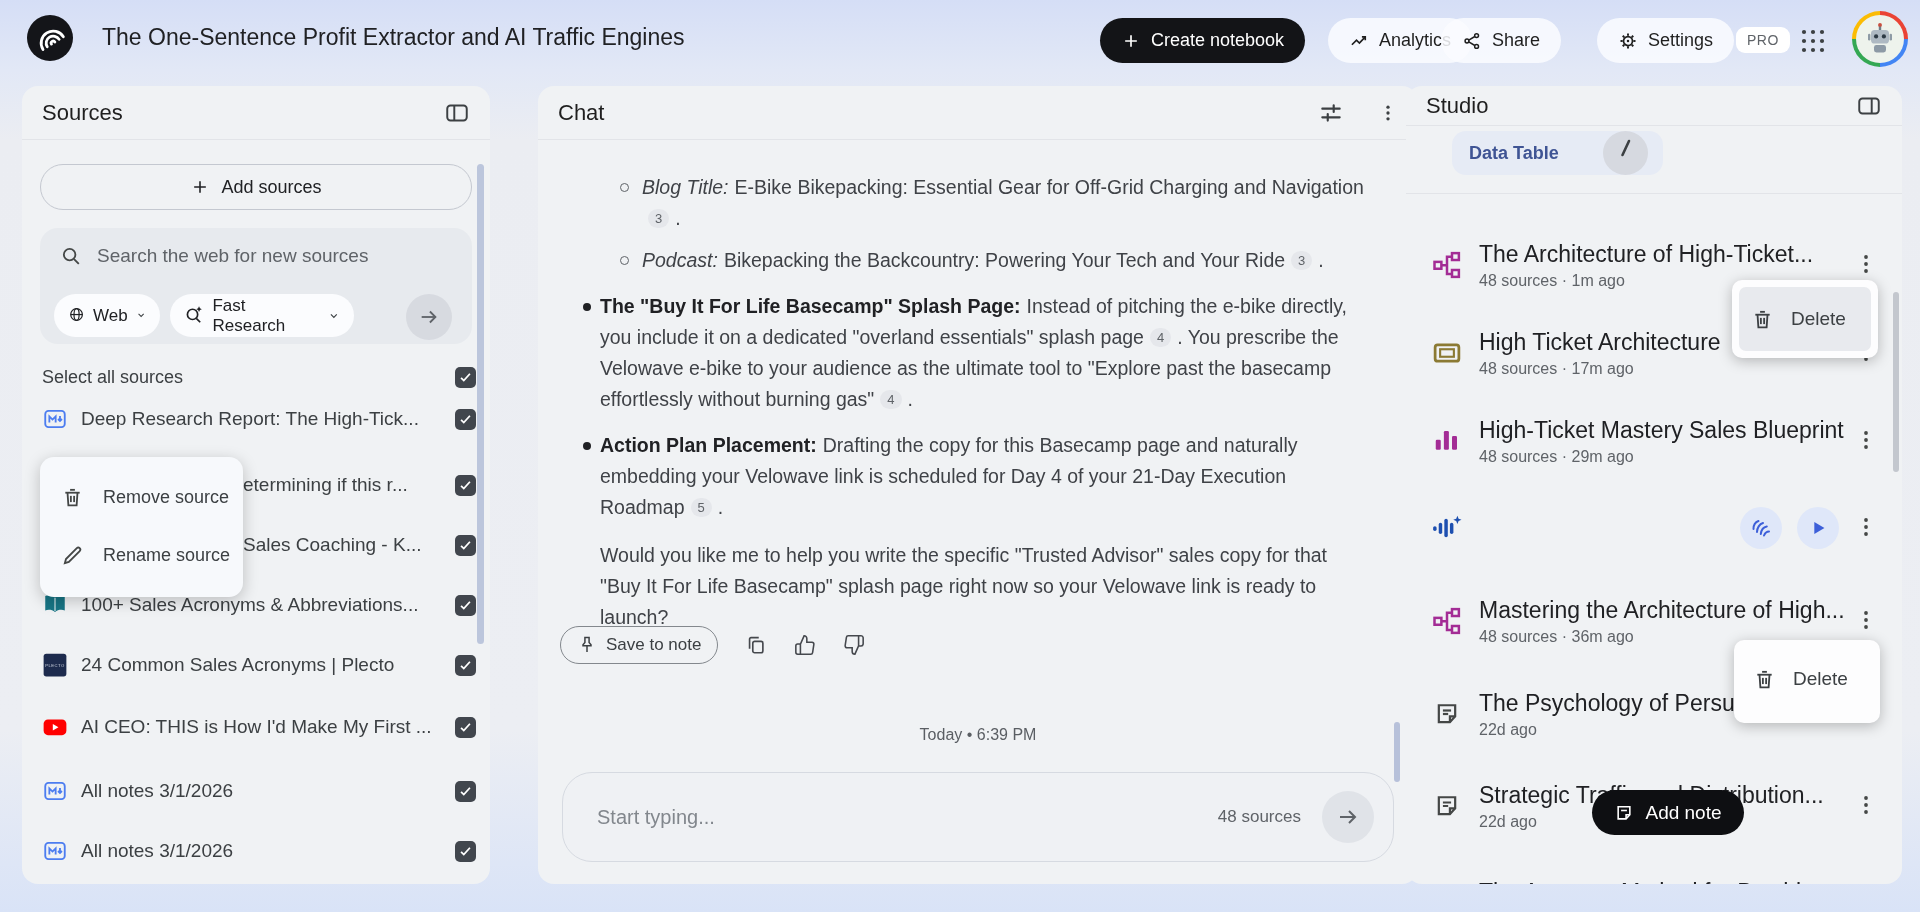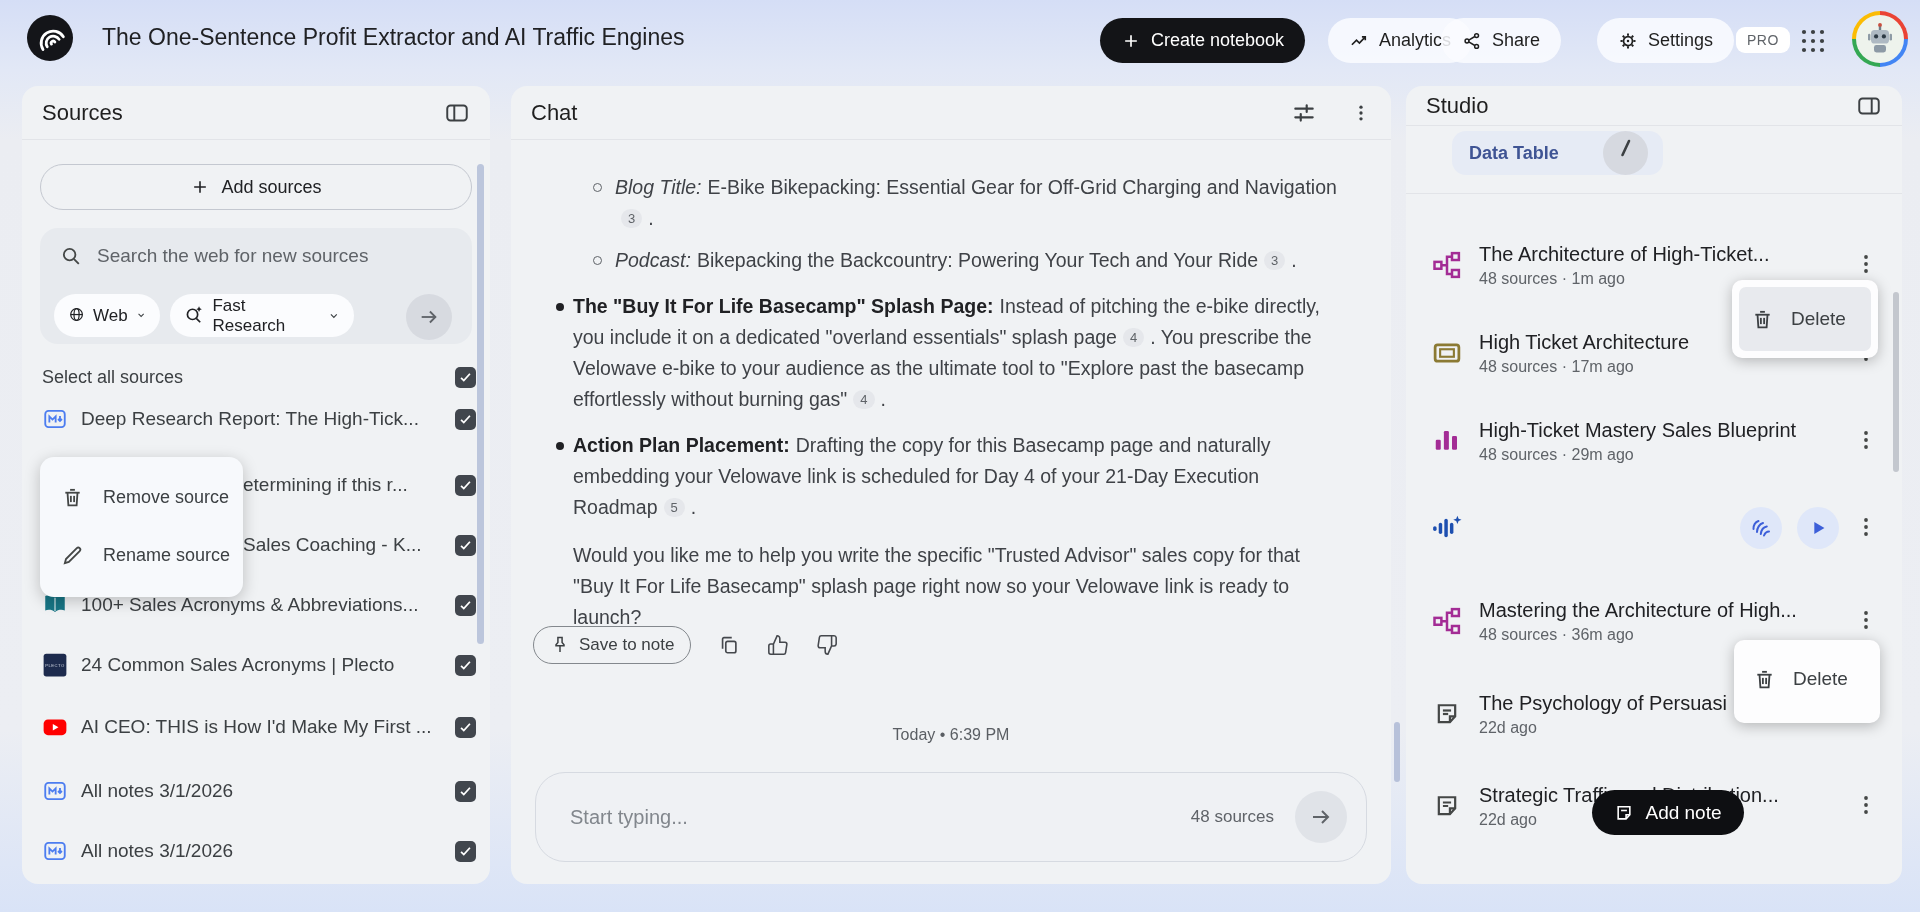--- a/index.html
+++ b/index.html
@@ -17,21 +17,21 @@
   .pro{position:absolute;left:1736px;top:27px;background:#fff;border-radius:9px;padding:5px 11px;font-size:14px;
        color:#5f6368;letter-spacing:.5px;}
   .apps{position:absolute;left:1800px;top:28px;width:26px;height:26px;cursor:pointer;}
   .avatar{position:absolute;left:1852px;top:11px;width:56px;height:56px;border-radius:50%;
      background:conic-gradient(#ea4335 0 25%,#4285f4 25% 50%,#34a853 50% 75%,#fbbc04 75% 100%);
      display:flex;align-items:center;justify-content:center;cursor:pointer;}
   .avatar .inner{width:48px;height:48px;border-radius:50%;background:#eef3ec;display:flex;align-items:center;justify-content:center;overflow:hidden;}
   
   .panel{position:absolute;top:86px;height:798px;background:#f0f2f4;border-radius:16px;box-sizing:border-box;}
   .p-sources{left:22px;width:468px;}
-  .p-chat{left:511px;width:880px;}
+  .p-chat{left:538px;width:880px;}
   .p-studio{left:1406px;width:496px;overflow:hidden;}
   .phead{height:54px;display:flex;align-items:center;justify-content:space-between;padding:0 20px;
          border-bottom:1px solid #e2e4e8;box-sizing:border-box;}
   .phead .ptitle{font-size:22px;color:#1f1f1f;}
   .icbtn{width:26px;height:26px;color:#3c4043;cursor:pointer;background:none;border:none;padding:0;}
   
   .addbtn{position:absolute;left:18px;top:78px;width:432px;height:46px;border:1px solid #c4c8d0;border-radius:23px;
      display:flex;align-items:center;justify-content:center;gap:11px;font-size:18px;color:#202124;cursor:pointer;background:transparent;}
   .searchbox{position:absolute;left:18px;top:142px;width:432px;height:116px;background:#e7eaee;border-radius:18px;}
   .searchrow{position:absolute;left:20px;top:16px;display:flex;align-items:center;gap:13px;width:390px;}
@@ -78,21 +78,21 @@
         color:#5f6368;cursor:pointer;flex:none;border:none;}
   
   .p-studio .phead{height:40px;}
   .dt-chip{position:absolute;left:46px;top:45px;width:211px;height:44px;background:#e6ebf5;border-radius:14px;
       display:flex;align-items:center;padding-left:17px;font-size:18px;font-weight:bold;color:#3f5494;box-sizing:border-box;cursor:pointer;}
   .dt-next{position:absolute;left:151px;top:0px;width:45px;height:44px;border-radius:50%;background:#d6d9e0;cursor:pointer;}
   .div2{position:absolute;left:0;right:0;top:107px;border-top:1px solid #e2e4e8;}
   .st-row{position:absolute;left:24px;width:448px;height:62px;display:flex;align-items:center;gap:15px;}
   .st-row .stic{width:34px;height:34px;flex:none;display:flex;align-items:center;justify-content:center;}
   .st-col{min-width:0;}
-  .st-title{font-size:20px;color:#202124;white-space:nowrap;overflow:hidden;max-width:330px;margin-top:22px;}
+  .st-title{font-size:23px;color:#202124;white-space:nowrap;overflow:hidden;max-width:330px;margin-top:22px;}
   .st-meta{font-size:16px;color:#5f6368;margin-top:4px;white-space:nowrap;}
   .kebab{margin-left:auto;width:24px;height:26px;color:#444746;cursor:pointer;flex:none;}
   .roundact{width:42px;height:42px;border-radius:50%;background:#dfe7f9;display:flex;align-items:center;justify-content:center;cursor:pointer;flex:none;}
   .delmenu{position:absolute;width:146px;background:#fdfdfe;border-radius:10px;box-shadow:0 3px 14px rgba(0,0,0,.25);z-index:40;padding:7px;box-sizing:border-box;}
   .delmenu .row{height:64px;display:flex;align-items:center;gap:17px;padding-left:12px;border-radius:7px;font-size:19px;color:#3c4043;cursor:pointer;}
   .delmenu.hovered .row{background:#e8eaee;}
   .delmenu .ic{width:23px;height:23px;color:#3c4043;}
   .addnote{position:absolute;left:1592px;top:790px;width:152px;height:45px;border-radius:23px;background:#0e0f12;color:#fff;
      display:flex;align-items:center;justify-content:center;gap:11px;font-size:19px;z-index:40;cursor:pointer;border:none;}
   

